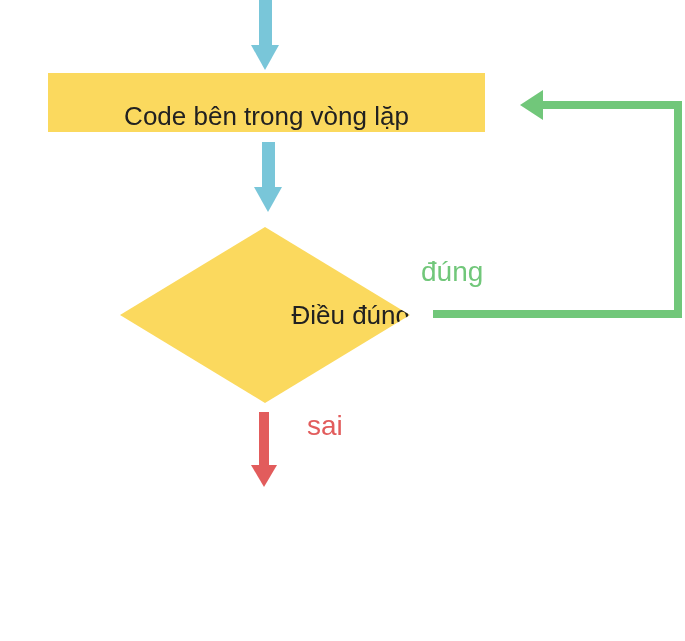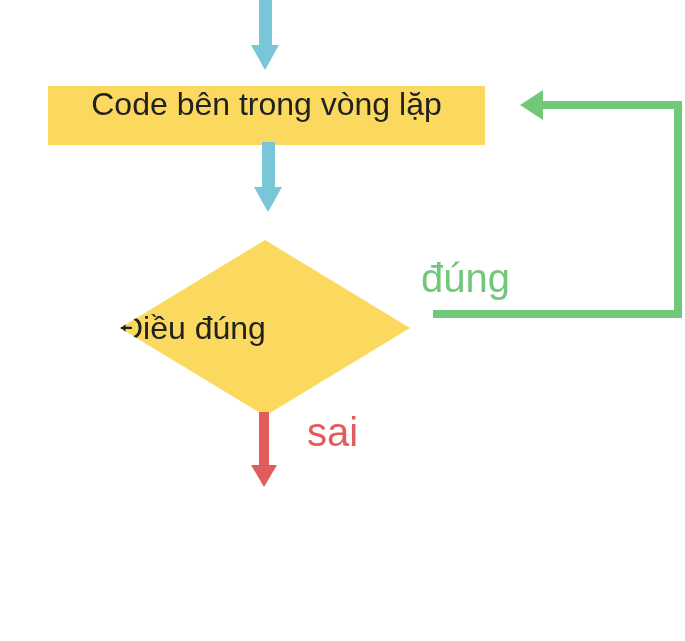--- a/index.html
+++ b/index.html
@@ -14,26 +14,25 @@
     position:relative;
     width:685px;height:641px;
     background:#ffffff;
     overflow:hidden;
     font-family:"Liberation Sans","DejaVu Sans",sans-serif;
   }
   .abs{position:absolute;}
 
   
   .node{
-    display:flex;align-items:flex-start;justify-content:center;
+    display:flex;align-items:flex-end;justify-content:center;
     text-align:center;
     background:var(--shape-yellow);
     color:var(--text-dark);
-    font-size:32px;
-    margin-top:13px;
+    font-size:26px;
   }
   .rect-node{left:48px;top:73px;width:437px;height:59px;}
   .diamond-node{
     left:120px;top:227px;width:290px;height:176px;
     clip-path:polygon(50% 0,100% 50%,50% 100%,0 50%);
     flex-direction:column;line-height:47px;
   }
   .ellipse-node{left:97px;top:495px;width:330px;height:115px;border-radius:50%;}
 
   
@@ -58,21 +57,21 @@
     border-top:15px solid transparent;border-bottom:15px solid transparent;
     border-right:23px solid var(--arrow-green);}
 
   
   .r-shaft{left:259px;top:412px;width:10px;height:53px;}
   .r-head{left:251px;top:465px;width:0;height:0;
     border-left:13px solid transparent;border-right:13px solid transparent;
     border-top:22px solid var(--arrow-red);}
 
   
-  .branch-label{font-size:40px;line-height:1;white-space:nowrap;}
+  .branch-label{font-size:28px;line-height:1;white-space:nowrap;}
   .true-label{left:421px;top:258px;color:var(--arrow-green);}
   .false-label{left:307px;top:412px;color:var(--arrow-red);}
 </style>
 </head>
 <body>
 
 <div class="canvas">
 
   <div class="abs shaft-blue a1-shaft"></div>
   <div class="abs a1-head"></div>

